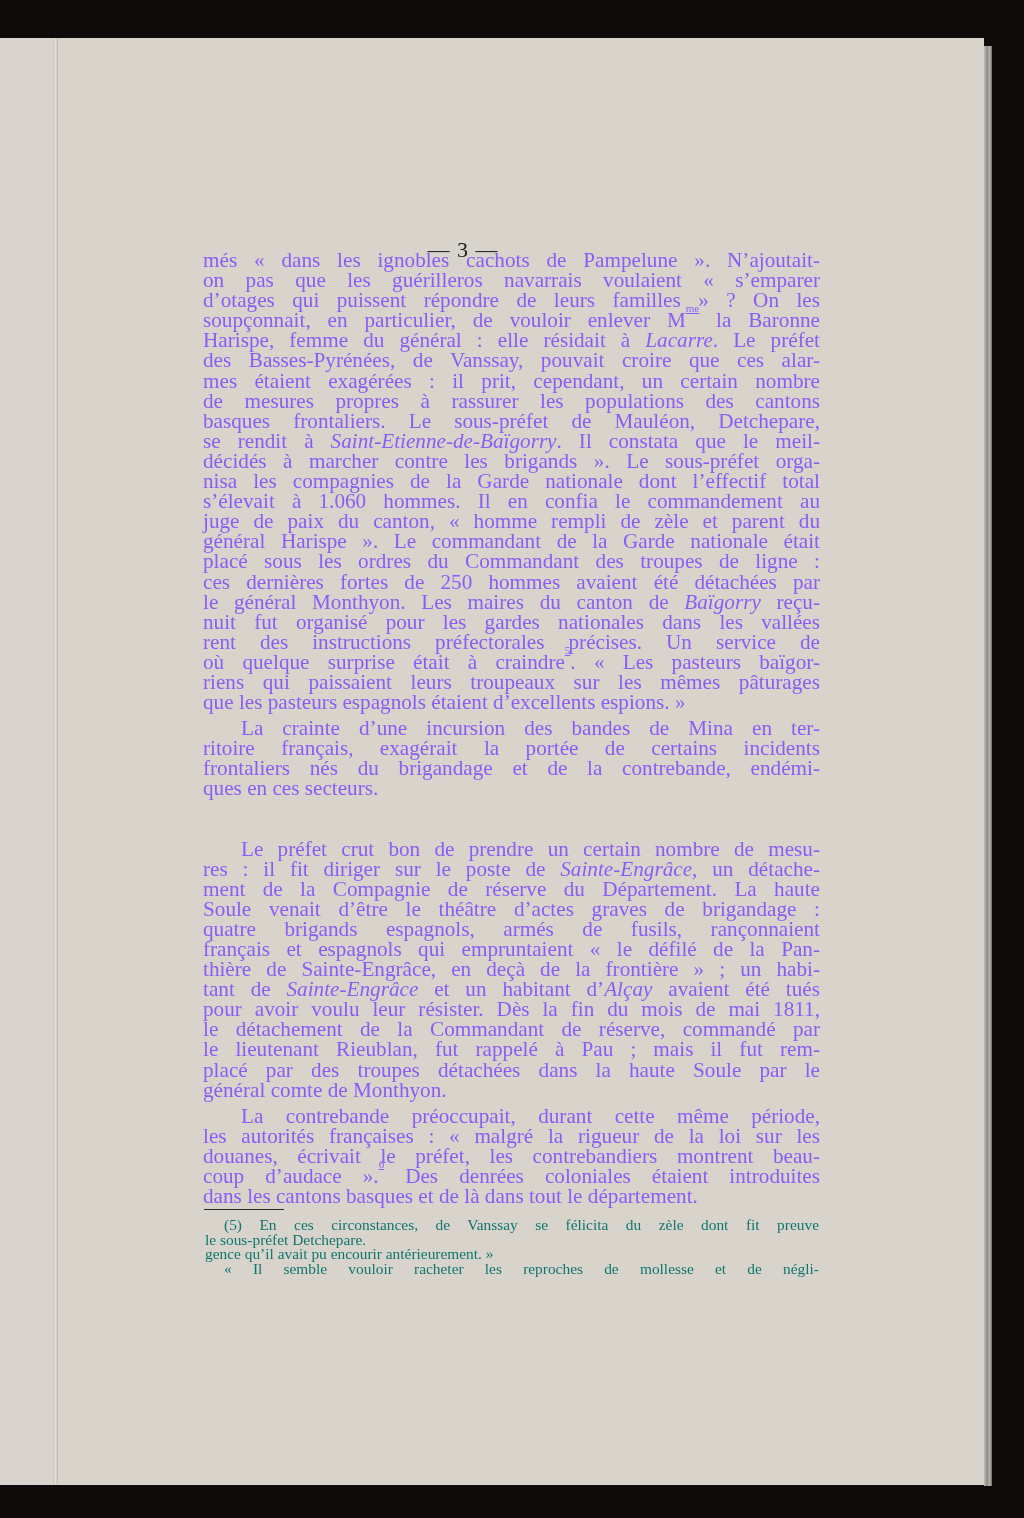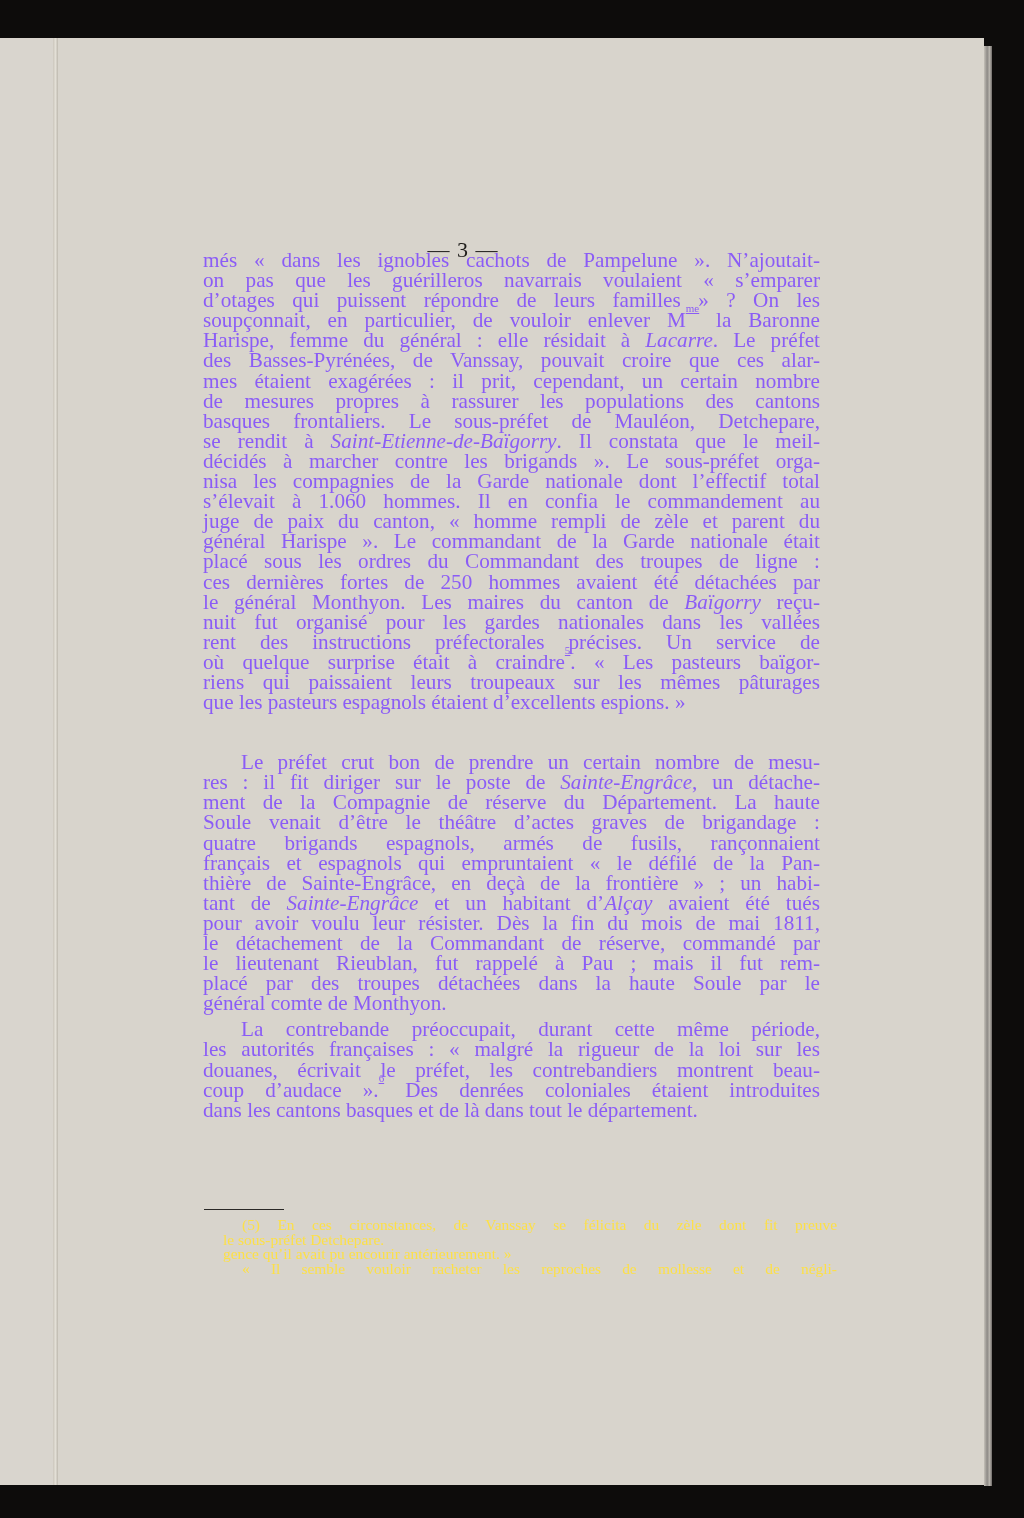--- a/index.html
+++ b/index.html
@@ -36,22 +36,22 @@
   .body-text p { margin: 0; text-indent: 0; }
   .body-text p + p { margin-top: 6px; text-indent: 38px; }
   .body-text .line { display: block; text-align: justify; text-align-last: justify; white-space: nowrap; }
   .body-text .line.last { text-align-last: left; }
   i { font-style: italic; }
   sup { font-size: 11px; vertical-align: top; position: relative; top: -2px; line-height: 0; text-decoration: underline; }
   .footnote-rule {
     position: absolute; left: 204px; top: 1209px; width: 80px; height: 1px; background: #2a2826;
   }
   .footnotes {
-    position: absolute; left: 223px; width: 614px; top: 1218px;
-    font-size: 15.4px; line-height: 14.6px; color: #fde047;
+    position: absolute; left: 205px; width: 614px; top: 1218px;
+    font-size: 15.4px; line-height: 14.6px; color: #0f766e;
   }
   .footnotes .line { display: block; text-align: justify; text-align-last: justify; white-space: nowrap; }
   .footnotes .line.last { text-align-last: left; }
   .footnotes .indent { padding-left: 19px; }
 </style>
 </head>
 <body>
 
 <div class="left-page"></div>
 <div class="spine"></div>
@@ -79,20 +79,26 @@
       <span class="line">général Harispe ». Le commandant de la Garde nationale était</span>
       <span class="line">placé sous les ordres du Commandant des troupes de ligne :</span>
       <span class="line">ces dernières fortes de 250 hommes avaient été détachées par</span>
       <span class="line">le général Monthyon. Les maires du canton de <i>Baïgorry</i> reçu-</span>
       <span class="line">nuit fut organisé pour les gardes nationales dans les vallées</span>
       <span class="line">rent des instructions préfectorales précises. Un service de</span>
       <span class="line">où quelque surprise était à craindre<sup>5</sup>. « Les pasteurs baïgor-</span>
       <span class="line">riens qui paissaient leurs troupeaux sur les mêmes pâturages</span>
       <span class="line last">que les pasteurs espagnols étaient d’excellents espions. »</span>
     </p>
+    <p style="text-indent: 0px;">
+      <span class="line" style="padding-left: 38px;">La crainte d’une incursion des bandes de Mina en ter-</span>
+      <span class="line">ritoire français, exagérait la portée de certains incidents</span>
+      <span class="line">frontaliers nés du brigandage et de la contrebande, endémi-</span>
+      <span class="line last">ques en ces secteurs.</span>
+    </p>
     <p style="text-indent: 0px; margin-top: 40px;">
       <span class="line" style="padding-left: 38px;">Le préfet crut bon de prendre un certain nombre de mesu-</span>
       <span class="line">res : il fit diriger sur le poste de <i>Sainte-Engrâce</i>, un détache-</span>
       <span class="line">ment de la Compagnie de réserve du Département. La haute</span>
       <span class="line">Soule venait d’être le théâtre d’actes graves de brigandage :</span>
       <span class="line">quatre brigands espagnols, armés de fusils, rançonnaient</span>
       <span class="line">français et espagnols qui empruntaient « le défilé de la Pan-</span>
       <span class="line">thière de Sainte-Engrâce, en deçà de la frontière » ; un habi-</span>
       <span class="line">tant de <i>Sainte-Engrâce</i> et un habitant d’<i>Alçay</i> avaient été tués</span>
       <span class="line">pour avoir voulu leur résister. Dès la fin du mois de mai 1811,</span>

